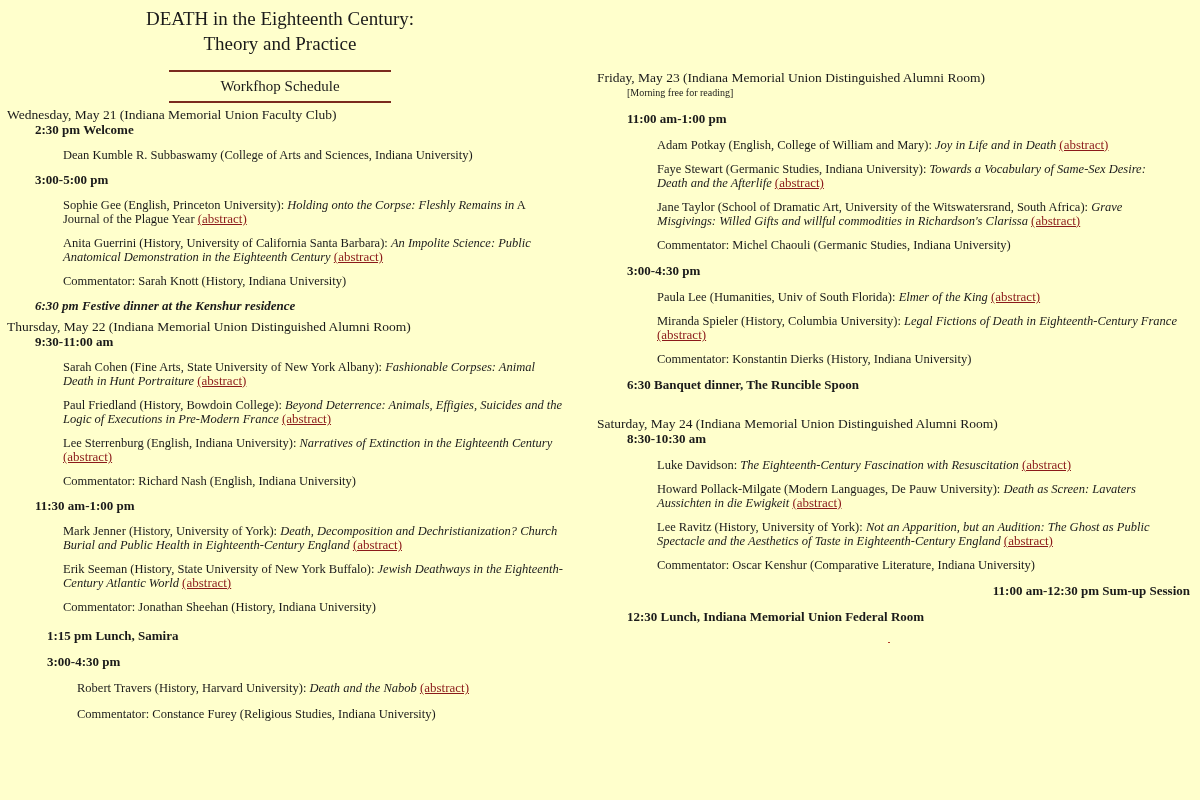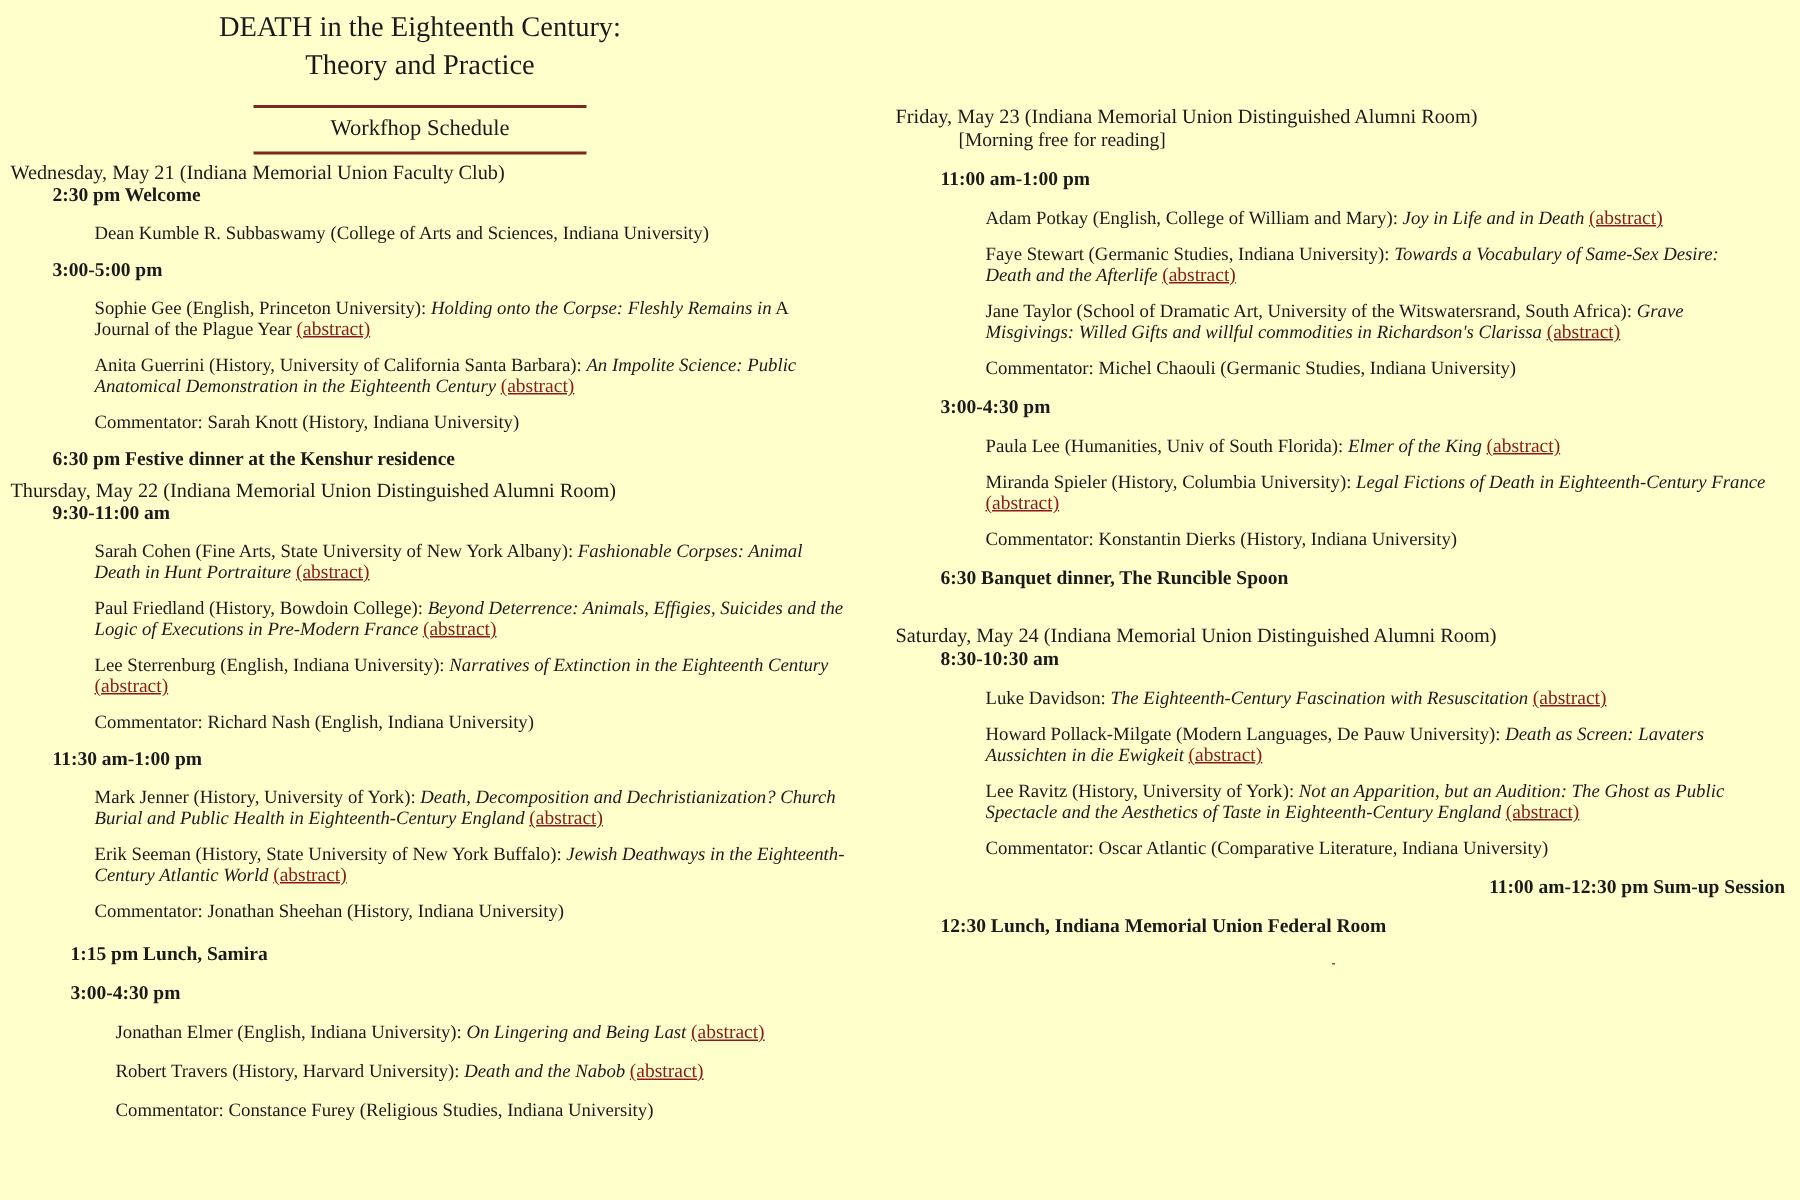--- a/index.html
+++ b/index.html
@@ -75,24 +75,24 @@
   }
   .paper.indent2 { padding-left: 77px; width: 486px; }
   .paper em { font-style: italic; text-align: right; }
   .abstract-link {
     color: #8b1a1a;
     text-decoration: underline;
     font-size: 13px;
     cursor: pointer;
   }
   .note {
-    font-size: 13px;
+    font-size: 10px;
     line-height: 14px;
     padding-left: 37px;
-    margin: 12px;
+    margin: 0;
   }
   
   .col-right .day-heading { padding-left: 7px; }
   .col-right .slot { padding-left: 37px; }
   .col-right .paper { padding-left: 67px; width: 520px; }
   .dot {
     position: absolute;
     left: 888px;
     top: 642px;
     width: 2px;
@@ -122,21 +122,21 @@
 
     <p class="slot" style="margin-top:11px;">3:00-5:00 pm</p>
     <p class="paper" style="margin-top:11px;">
       <span>Sophie Gee (English, Princeton University): </span><em>Holding onto the Corpse: Fleshly Remains in</em><span> A Journal of the Plague Year </span><a class="abstract-link">(abstract)</a>
     </p>
     <p class="paper" style="margin-top:10px;">
       <span>Anita Guerrini (History, University of California Santa Barbara): </span><em>An Impolite Science: Public Anatomical Demonstration in the Eighteenth Century</em> <a class="abstract-link">(abstract)</a>
     </p>
     <p class="paper" style="margin-top:10px;">Commentator: Sarah Knott (History, Indiana University)</p>
 
-    <p class="slot" style="margin-top:11px;">6:30 pm Festive dinner at the Kenshur residence</p>
+    <p class="slot" style="margin-top:11px;font-style:italic;">6:30 pm Festive dinner at the Kenshur residence</p>
   </div>
 
   <div style="position:absolute; top:320px; left:0; width:580px;">
     <p class="day-heading">Thursday, May 22 (Indiana Memorial Union Distinguished Alumni Room)</p>
     <p class="slot" style="margin-top:1px;">9:30-11:00 am</p>
 
     <p class="paper" style="margin-top:11px;">
       <span>Sarah Cohen (Fine Arts, State University of New York Albany): </span><em>Fashionable Corpses: Animal Death in Hunt Portraiture</em> <a class="abstract-link">(abstract)</a>
     </p>
     <p class="paper" style="margin-top:10px;">
@@ -153,23 +153,20 @@
     </p>
     <p class="paper" style="margin-top:10px;">
       <span>Erik Seeman (History, State University of New York Buffalo): </span><em>Jewish Deathways in the Eighteenth-Century Atlantic World</em> <a class="abstract-link">(abstract)</a>
     </p>
     <p class="paper" style="margin-top:10px;">Commentator: Jonathan Sheehan (History, Indiana University)</p>
 
     <p class="slot indent2" style="margin-top:15px;">1:15 pm Lunch, Samira</p>
     <p class="slot indent2" style="margin-top:12px;">3:00-4:30 pm</p>
 
     <p class="paper indent2" style="margin-top:12px;">
-      <span>Jonathan Elmer (English, Indiana University): </span><em>On Lingering and Being Last</em> <a class="abstract-link">(abstract)</a>
-    </p>
-    <p class="paper indent2" style="margin-top:12px;">
       <span>Robert Travers (History, Harvard University): </span><em>Death and the Nabob</em> <a class="abstract-link">(abstract)</a>
     </p>
     <p class="paper indent2" style="margin-top:12px;">Commentator: Constance Furey (Religious Studies, Indiana University)</p>
   </div>
 </div>
 
 <div class="col-right">
 
   <div style="position:absolute; top:71px; left:0; width:600px;">
     <p class="day-heading">Friday, May 23 (Indiana Memorial Union Distinguished Alumni Room)</p>
@@ -205,20 +202,20 @@
 
     <p class="paper" style="margin-top:12px;">
       <span>Luke Davidson: </span><em>The Eighteenth-Century Fascination with Resuscitation</em> <a class="abstract-link">(abstract)</a>
     </p>
     <p class="paper" style="margin-top:10px;">
       <span>Howard Pollack-Milgate (Modern Languages, De Pauw University): </span><em>Death as Screen: Lavaters Aussichten in die Ewigkeit</em> <a class="abstract-link">(abstract)</a>
     </p>
     <p class="paper" style="margin-top:10px;">
       <span>Lee Ravitz (History, University of York): </span><em>Not an Apparition, but an Audition: The Ghost as Public Spectacle and the Aesthetics of Taste in Eighteenth-Century England</em> <a class="abstract-link">(abstract)</a>
     </p>
-    <p class="paper" style="margin-top:10px;">Commentator: Oscar Atlantic (Comparative Literature, Indiana University)</p>
+    <p class="paper" style="margin-top:10px;">Commentator: Oscar Kenshur (Comparative Literature, Indiana University)</p>
 
     <p class="slot" style="margin-top:12px;text-align:right;">11:00 am-12:30 pm Sum-up Session</p>
     <p class="slot" style="margin-top:12px;">12:30 Lunch, Indiana Memorial Union Federal Room</p>
   </div>
 </div>
 
 <div class="dot"></div>
 
 </body></html>

